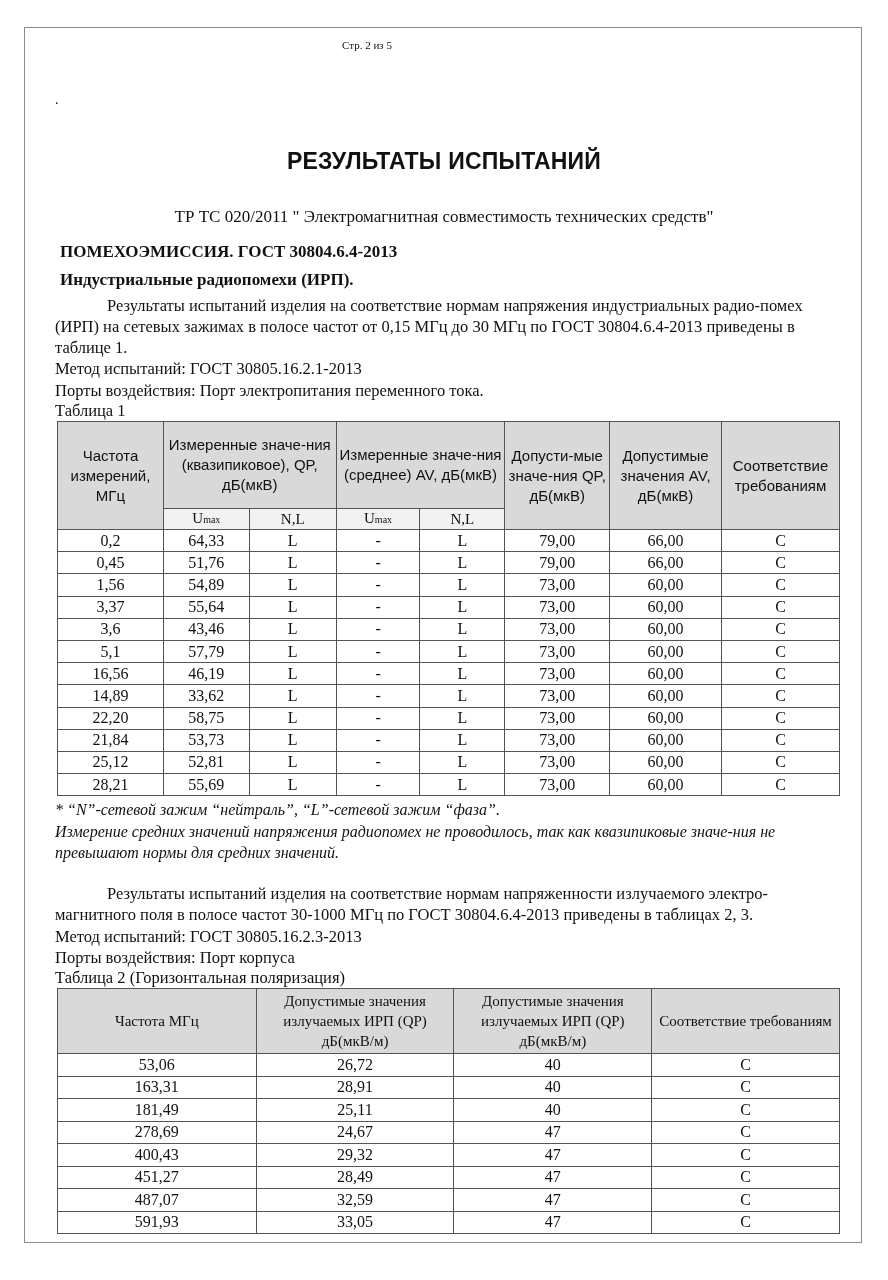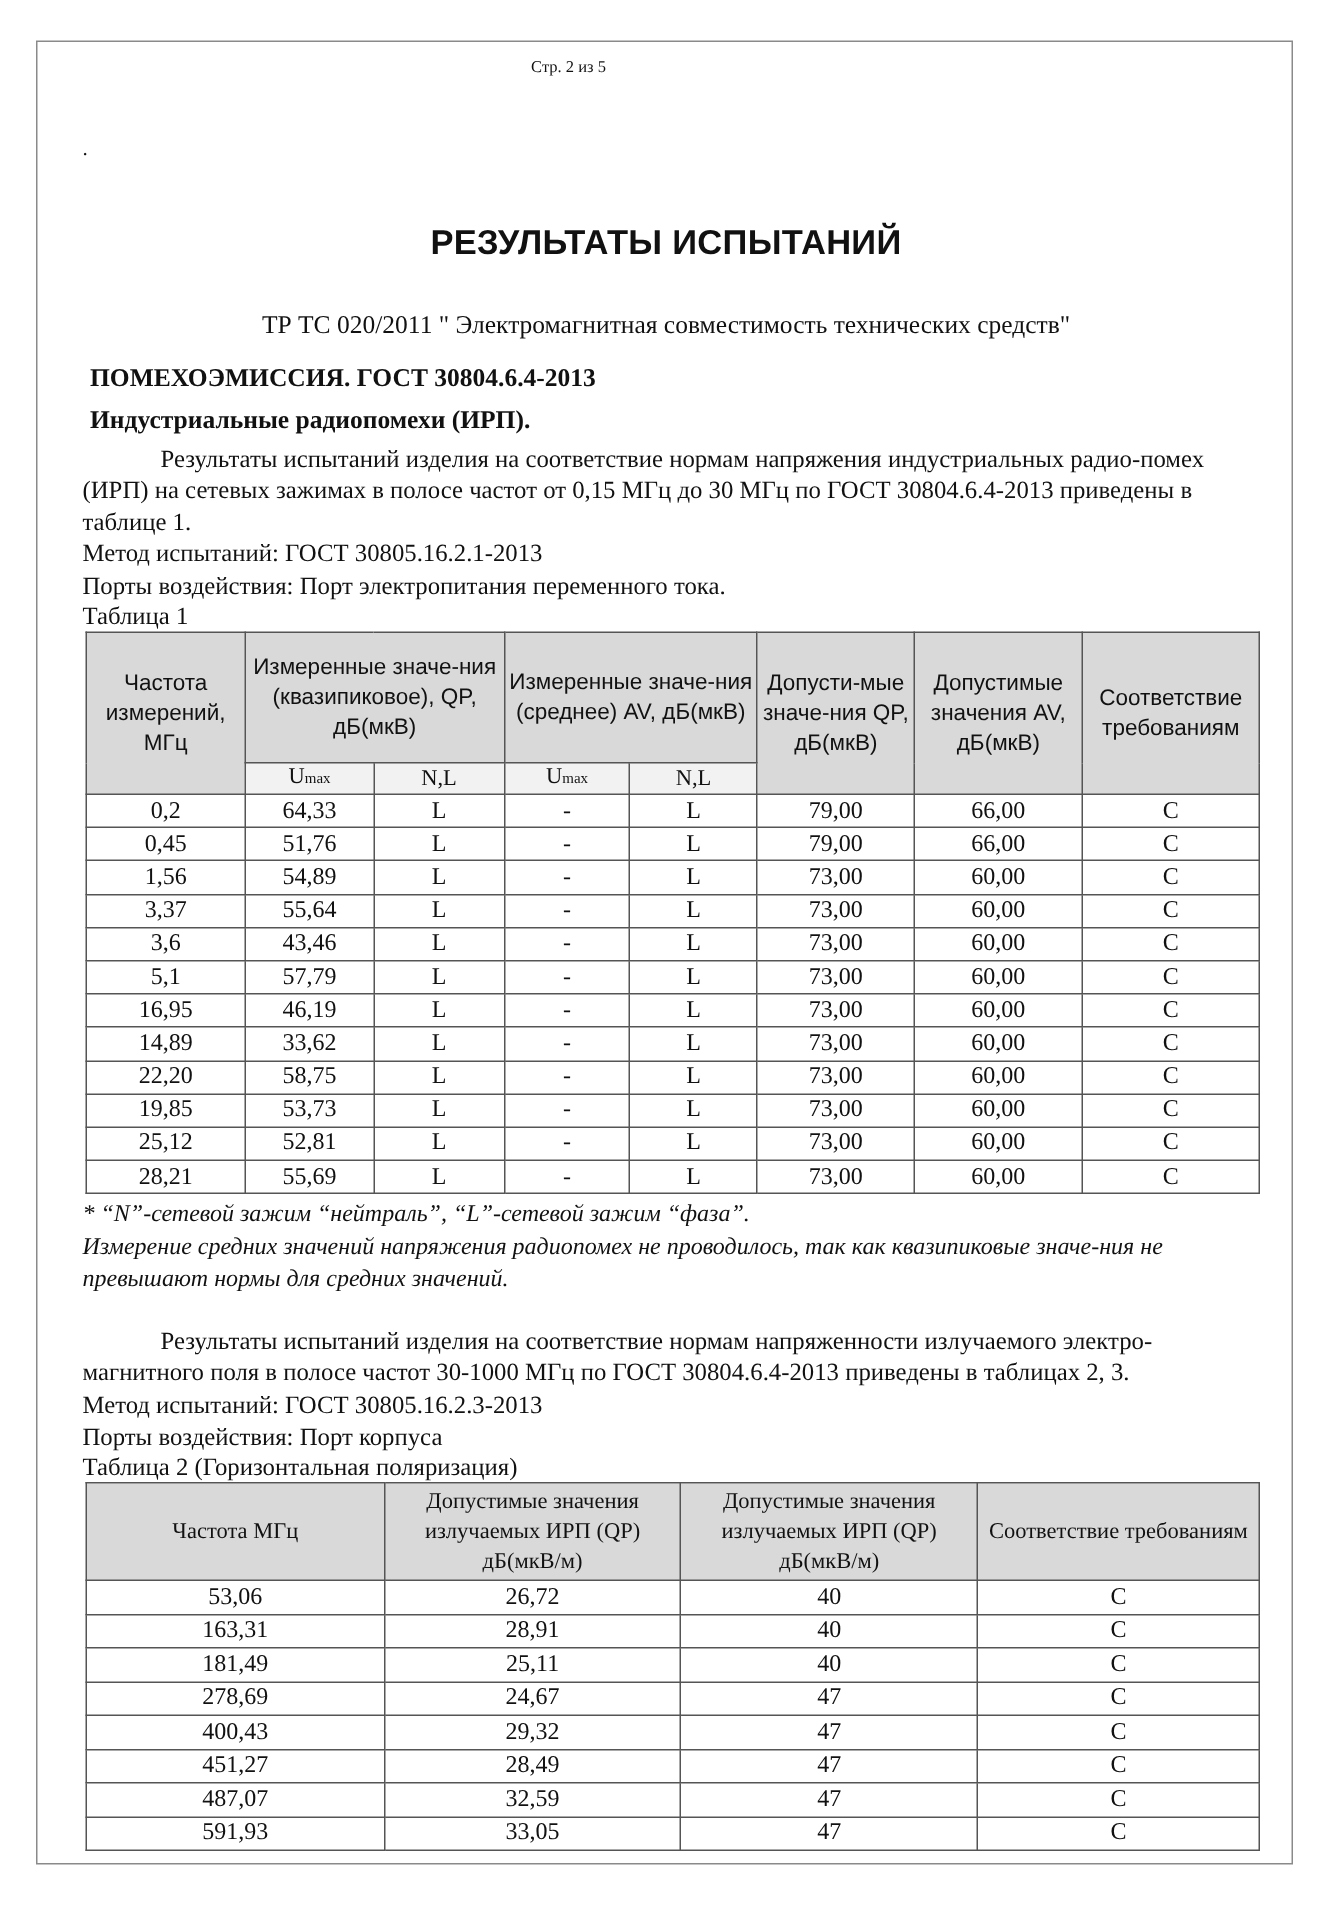--- a/index.html
+++ b/index.html
@@ -1,19 +1,19 @@
 <!DOCTYPE html>
 <html><head>
 <meta charset="utf-8">
 <style>
   html, body { margin: 0; padding: 0; background: #ffffff; }
   body { width: 888px; height: 1280px; position: relative; overflow: hidden; font-family: "Liberation Serif", serif; color: #111; }
   .page { position: absolute; left: 24px; top: 27px; width: 838px; height: 1216px; border: 1.5px solid #8a8a8a; box-sizing: border-box; }
   .abs { position: absolute; }
-  .pageno { left: 0; width: 734px; top: 39px; text-align: center; font-size: 11px; padding-left: 12px; }
+  .pageno { left: 0; width: 734px; top: 39px; text-align: center; font-size: 11px; }
   .dot { left: 55px; top: 92px; font-size: 14px; }
   .title { left: 0; width: 888px; top: 148px; text-align: center; font-family: "Liberation Sans", sans-serif; font-weight: bold; font-size: 23px; letter-spacing: 0.2px; }
   .subtitle { left: 0; width: 888px; top: 207px; text-align: center; font-size: 17px; }
   .h-bold { left: 60px; font-weight: bold; font-size: 17px; }
   .txt { left: 55px; font-size: 16.5px; line-height: 21px; width: 790px; }
   .indent { text-indent: 52px; }
   .ital { left: 55px; font-style: italic; font-size: 16px; line-height: 21px; width: 780px; }
   table { border-collapse: collapse; position: absolute; font-family: "Liberation Serif", serif; }
   td, th { border: 1.3px solid #555; text-align: center; padding: 0; font-weight: normal; }
   #t1 { left: 57px; top: 421px; width: 783px; font-size: 16px; }
@@ -124,21 +124,21 @@
         <td>5,1</td>
         <td>57,79</td>
         <td>L</td>
         <td>-</td>
         <td>L</td>
         <td>73,00</td>
         <td>60,00</td>
         <td>С</td>
       </tr>
       <tr>
-        <td>16,95</td>
+        <td>16,56</td>
         <td>46,19</td>
         <td>L</td>
         <td>-</td>
         <td>L</td>
         <td>73,00</td>
         <td>60,00</td>
         <td>С</td>
       </tr>
       <tr>
         <td>14,89</td>
@@ -154,21 +154,21 @@
         <td>22,20</td>
         <td>58,75</td>
         <td>L</td>
         <td>-</td>
         <td>L</td>
         <td>73,00</td>
         <td>60,00</td>
         <td>С</td>
       </tr>
       <tr>
-        <td>19,85</td>
+        <td>21,84</td>
         <td>53,73</td>
         <td>L</td>
         <td>-</td>
         <td>L</td>
         <td>73,00</td>
         <td>60,00</td>
         <td>С</td>
       </tr>
       <tr>
         <td>25,12</td>

